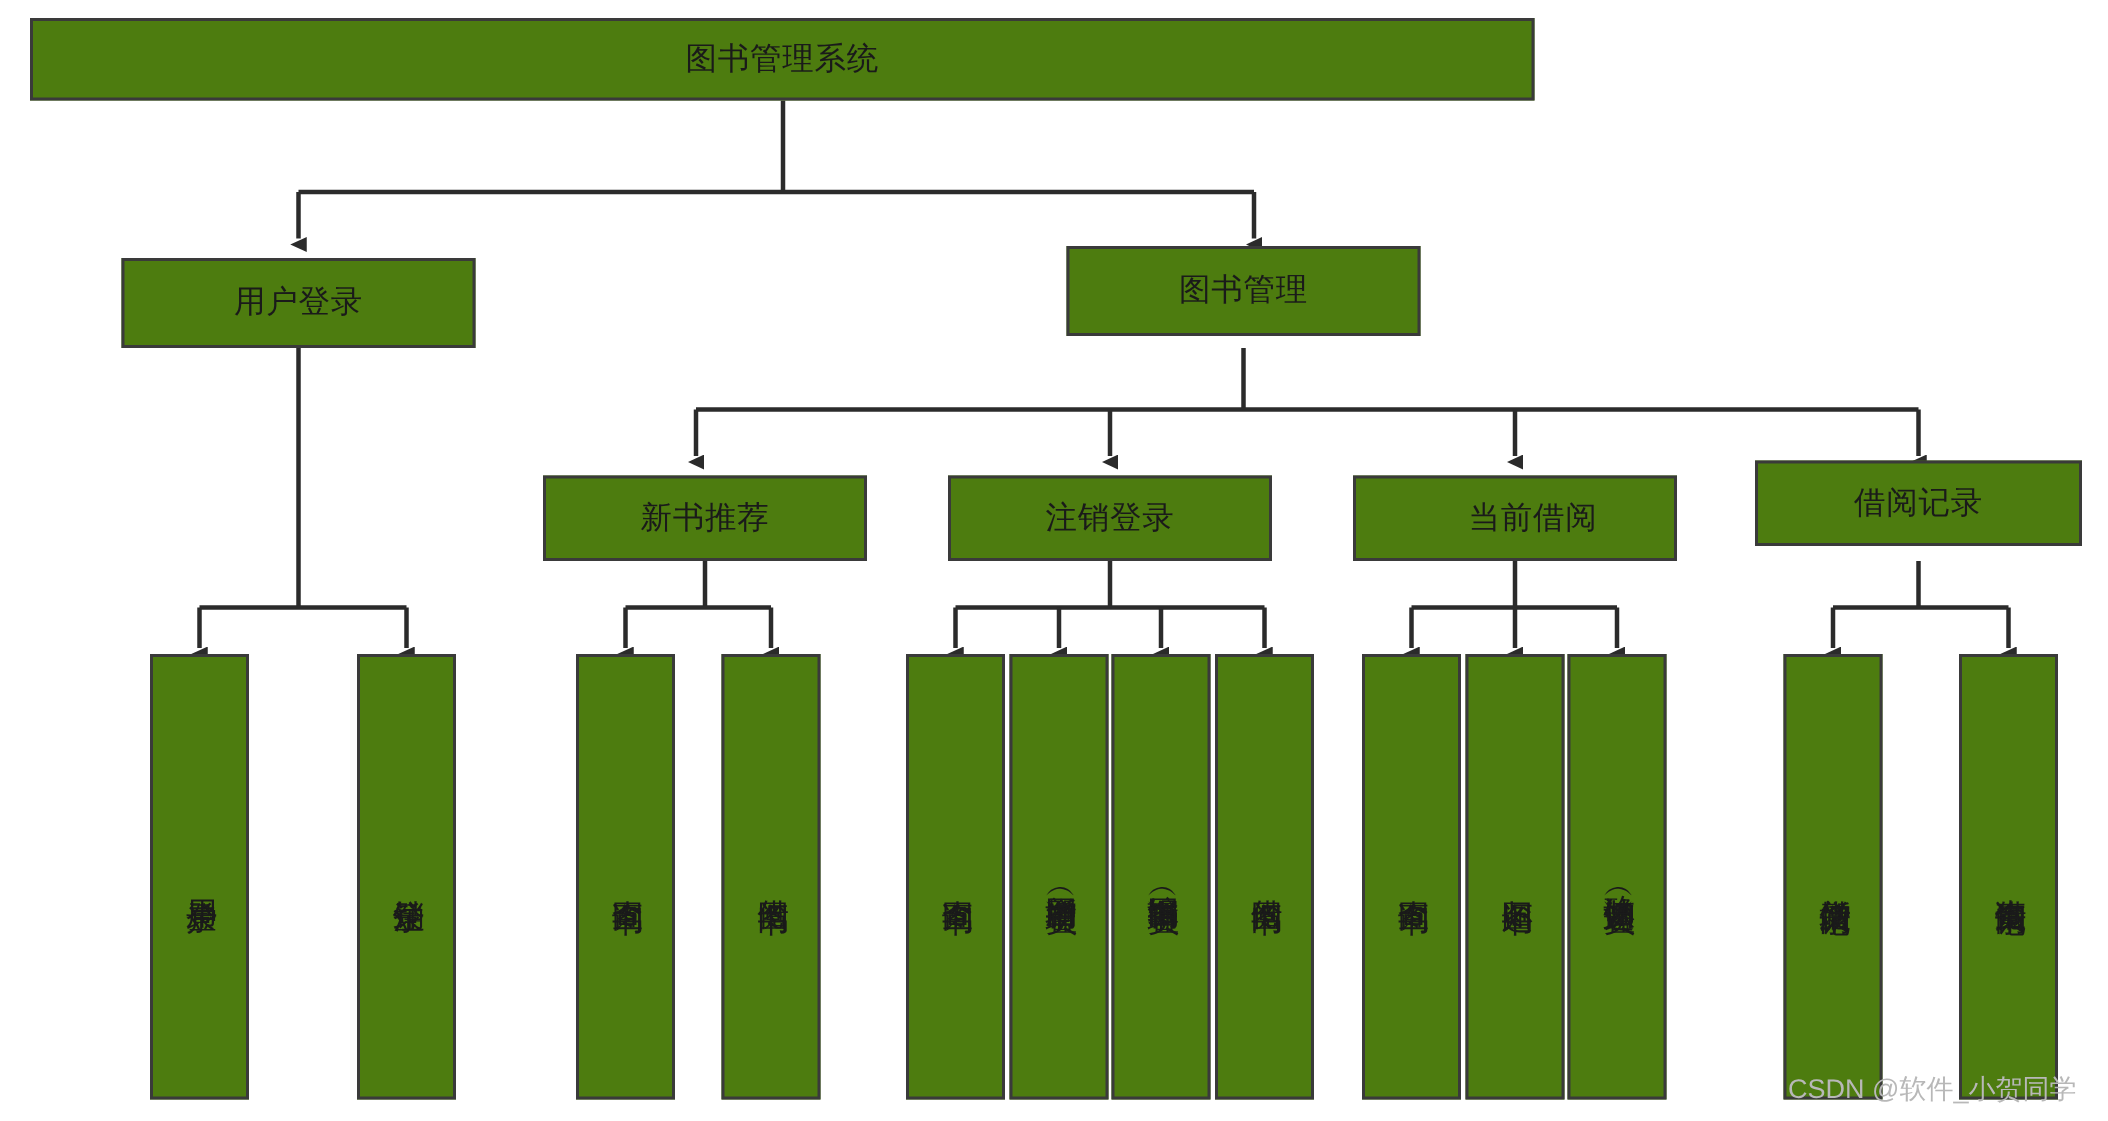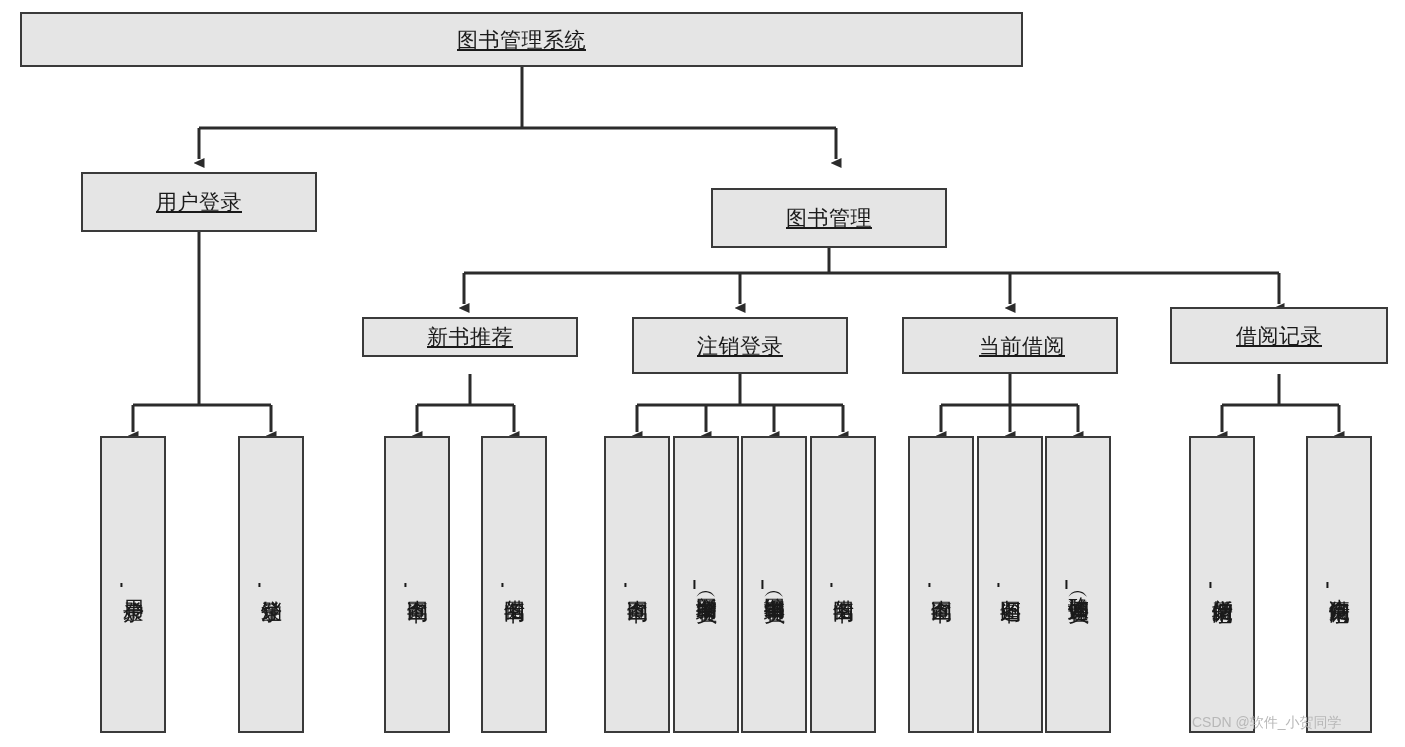--- a/index.html
+++ b/index.html
@@ -21,27 +21,26 @@
   }
   svg.edges {
     position: absolute;
     left: 0; top: 0;
     width: 1405px;
     height: 747px;
   }
   .node {
     position: absolute;
     box-sizing: border-box;
-    background: #e5e5e5;
+    background: #4d7c0f;
     border: 2px solid #3a3a3a;
     display: flex;
     align-items: center;
     justify-content: center;
     color: #1a1a1a;
-    text-decoration: underline;
   }
   .node-label {
     font-size: 21px;
     line-height: 1.2;
     letter-spacing: 0.5px;
     white-space: nowrap;
   }
   .node.vertical {
     align-items: center;
     justify-content: center;
@@ -50,21 +49,21 @@
     writing-mode: vertical-rl;
     text-orientation: upright;
     font-size: 21px;
     line-height: 1.28;
     letter-spacing: 1px;
     white-space: normal;
     max-height: 268px;
   }
   .watermark {
     position: absolute;
-    font-size: 14px;
+    font-size: 18px;
     color: #b8b8b8;
     white-space: nowrap;
     user-select: none;
   }
 </style>
 </head>
 <body>
 
 <div id="diagram-root">
 
@@ -118,25 +117,25 @@
     </g>
   </svg>
 
   <div class="node" style="left:20px; top:12px; width:1003px; height:55px;">
     <span class="node-label">图书管理系统</span>
   </div>
 
   <div class="node" style="left:81px; top:172px; width:236px; height:60px;">
     <span class="node-label">用户登录</span>
   </div>
-  <div class="node" style="left:711px; top:188px; width:236px; height:60px;">
+  <div class="node" style="left:711px; top:164px; width:236px; height:60px;">
     <span class="node-label">图书管理</span>
   </div>
 
-  <div class="node" style="left:362px; top:317px; width:216px; height:40px;">
+  <div class="node" style="left:362px; top:317px; width:216px; height:57px;">
     <span class="node-label">新书推荐</span>
   </div>
   <div class="node" style="left:632px; top:317px; width:216px; height:57px;">
     <span class="node-label">注销登录</span>
   </div>
   <div class="node" style="left:902px; top:317px; width:216px; height:57px;padding-left:24px;">
     <span class="node-label">当前借阅</span>
   </div>
   <div class="node" style="left:1170px; top:307px; width:218px; height:57px;">
     <span class="node-label">借阅记录</span>

